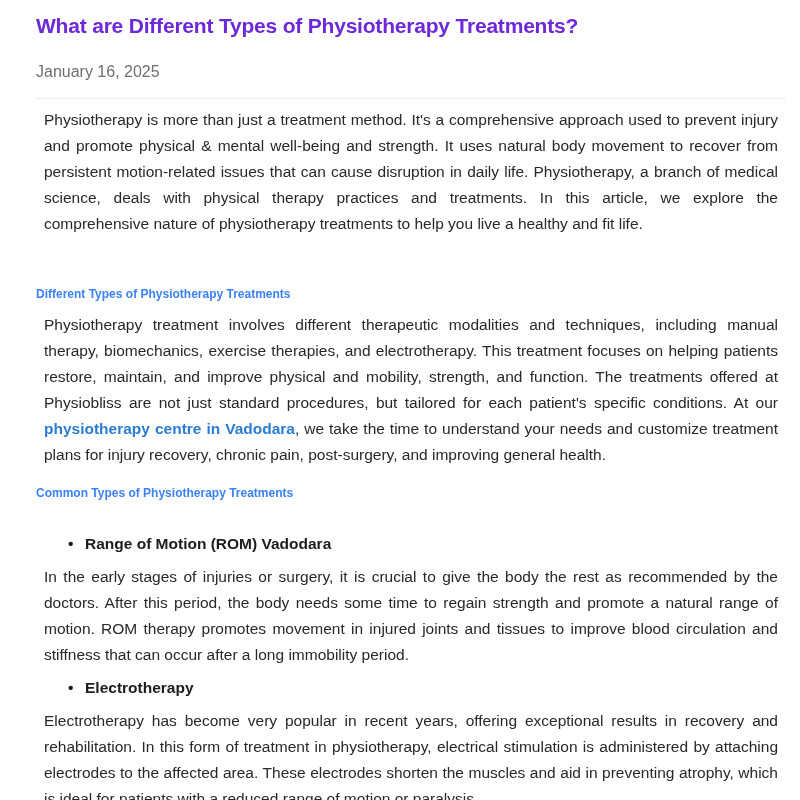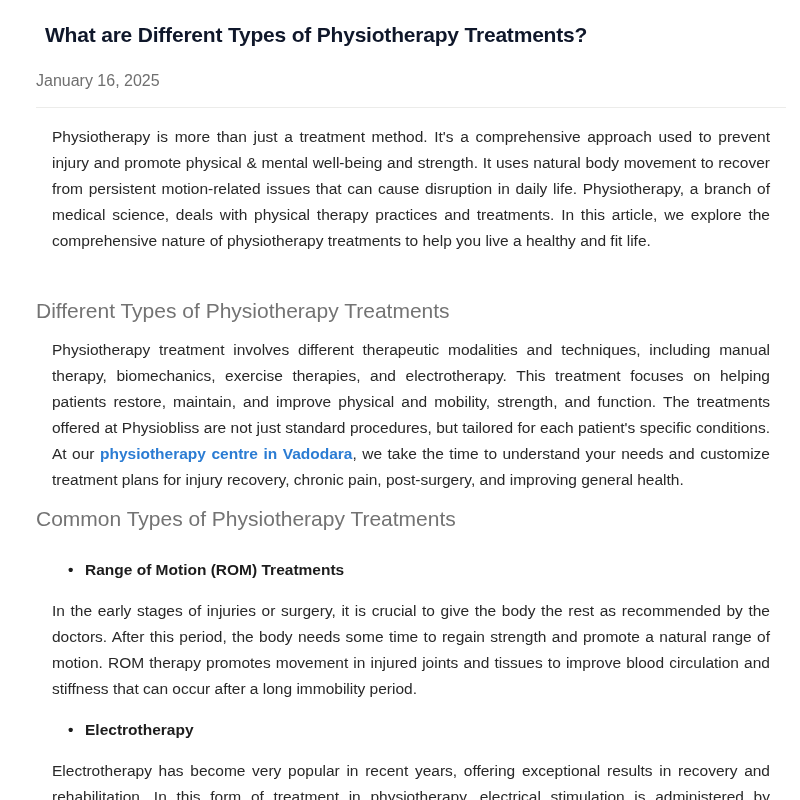--- a/index.html
+++ b/index.html
@@ -15,53 +15,53 @@
     color: #262626;
   }
   .page {
     box-sizing: border-box;
     width: 800px;
     height: 800px;
     padding: 0 14px 0 36px;
     background: #ffffff;
   }
   .article-title {
-    margin: 9px;
+    margin: 0;
     padding-top: 13px;
     font-size: 21px;
     line-height: 26px;
     font-weight: 700;
     letter-spacing: -0.2px;
-    color: #0f172a;
+    color: #6d28d9;
   }
   .publish-date {
     margin-top: 24px;
     font-size: 16px;
     line-height: 17px;
     color: #6f6f6f;
   }
   .divider {
     border: none;
     border-top: 1px solid #ececea;
     margin: 18px 0 0 0;
   }
   p.body-text {
-    margin: 16px;
+    margin: 8px;
     font-size: 15.5px;
     line-height: 26px;
     text-align: justify;
     color: #282828;
   }
   .intro-paragraph { margin-top: 10px; }
   .section-heading {
     margin: 0;
-    font-size: 21px;
+    font-size: 12px;
     line-height: 20px;
-    font-weight: 400;
-    color: #737373;
+    font-weight: 700;
+    color: #3b82f6;
   }
   .heading-1 { margin-top: 47px; }
   .para-2 { margin-top: 31px; }
   .heading-2 { margin-top: 15px; }
   .inline-link {
     color: #2b7cd3;
     font-weight: 700;
     text-decoration: none;
     cursor: pointer;
   }
@@ -93,21 +93,21 @@
   <hr class="divider">
 
   <p class="body-text intro-paragraph">Physiotherapy is more than just a treatment method. It's a comprehensive approach used to prevent injury and promote physical &amp; mental well-being and strength. It uses natural body movement to recover from persistent motion-related issues that can cause disruption in daily life. Physiotherapy, a branch of medical science, deals with physical therapy practices and treatments. In this article, we explore the comprehensive nature of physiotherapy treatments to help you live a healthy and fit life.</p>
 
   <h2 class="section-heading heading-1">Different Types of Physiotherapy Treatments</h2>
 
   <p class="body-text para-2"><span>Physiotherapy treatment involves different therapeutic modalities and techniques, including manual therapy, biomechanics, exercise therapies, and electrotherapy. This treatment focuses on helping patients restore, maintain, and improve physical and mobility, strength, and function. The treatments offered at Physiobliss are not just standard procedures, but tailored for each patient's specific conditions. At our </span><a class="inline-link">physiotherapy centre in Vadodara</a><span>, we take the time to understand your needs and customize treatment plans for injury recovery, chronic pain, post-surgery, and improving general health.</span></p>
 
   <h2 class="section-heading heading-2">Common Types of Physiotherapy Treatments</h2>
 
-  <div class="bullet-line bullet-1"><span class="bullet-dot">•</span><span>Range of Motion (ROM) Treatments</span></div>
+  <div class="bullet-line bullet-1"><span class="bullet-dot">•</span><span>Range of Motion (ROM) Vadodara</span></div>
 
   <p class="body-text">In the early stages of injuries or surgery, it is crucial to give the body the rest as recommended by the doctors. After this period, the body needs some time to regain strength and promote a natural range of motion. ROM therapy promotes movement in injured joints and tissues to improve blood circulation and stiffness that can occur after a long immobility period.</p>
 
   <div class="bullet-line bullet-2"><span class="bullet-dot">•</span><span>Electrotherapy</span></div>
 
   <p class="body-text">Electrotherapy has become very popular in recent years, offering exceptional results in recovery and rehabilitation. In this form of treatment in physiotherapy, electrical stimulation is administered by attaching electrodes to the affected area. These electrodes shorten the muscles and aid in preventing atrophy, which is ideal for patients with a reduced range of motion or paralysis.</p>
 
 </div>
 
 </body></html>

